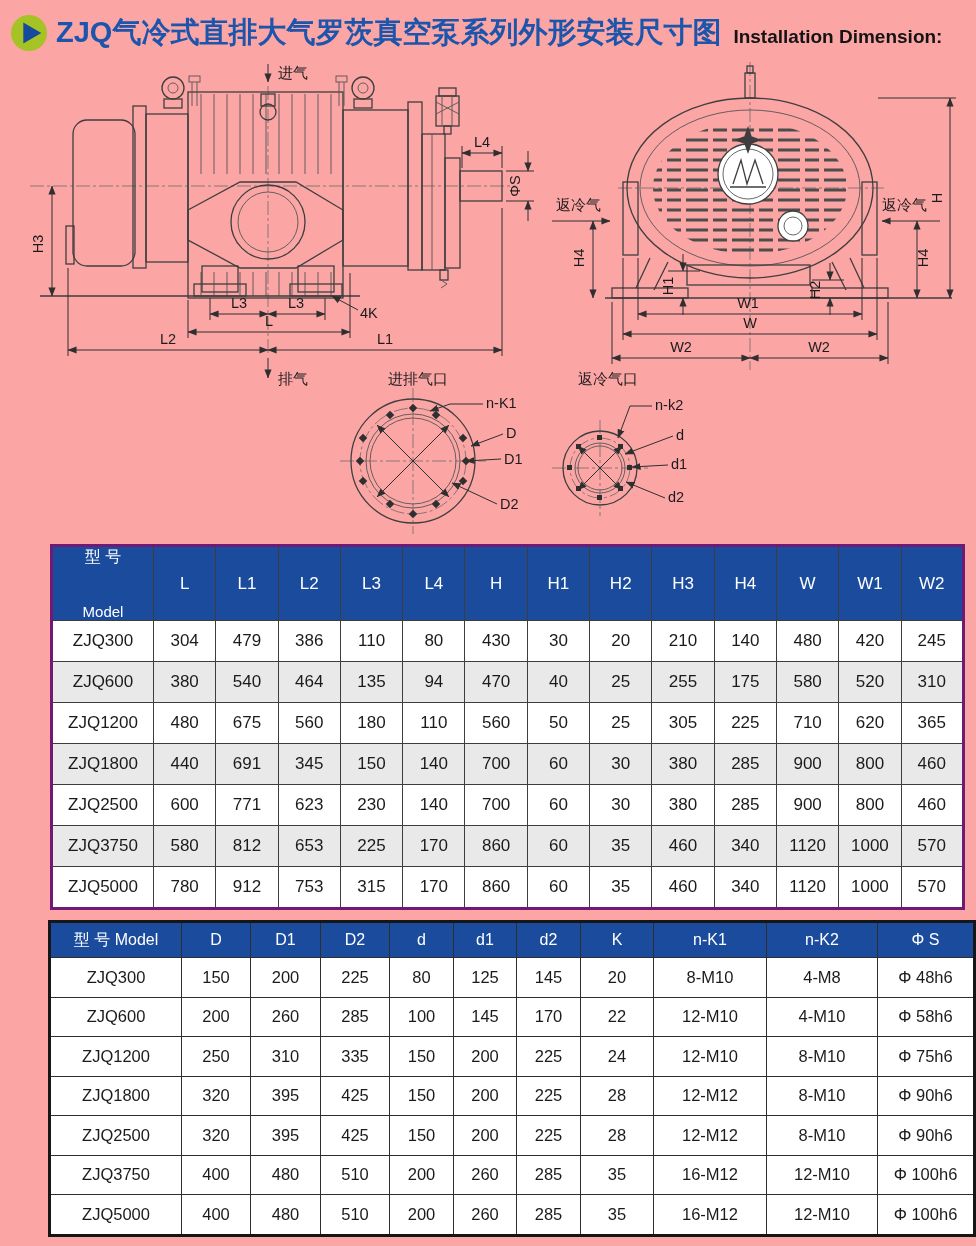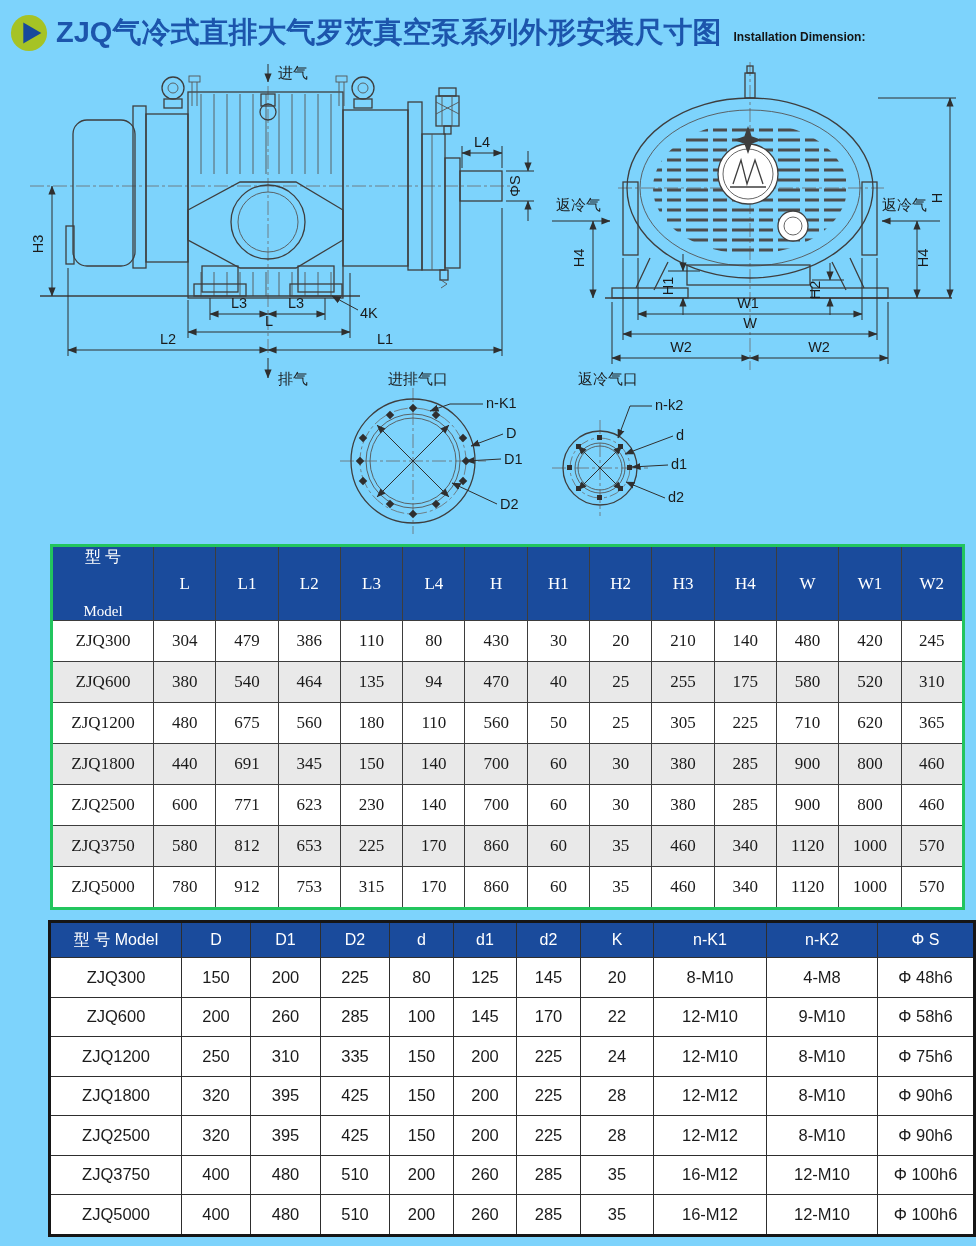--- a/index.html
+++ b/index.html
@@ -1,34 +1,34 @@
 <!DOCTYPE html>
 <html><head>
 <meta charset="utf-8">
 <style>
   html,body{margin:0;padding:0;background:#ffffff;}
   body{font-family:"Liberation Sans",sans-serif;}
-  .page{position:relative;width:976px;height:1246px;background:#7dd3fc;overflow:hidden;}
+  .page{position:relative;width:976px;height:1246px;background:#fca5a5;overflow:hidden;}
   .page-header{display:flex;align-items:center;padding:8px 0 0 10px;height:50px;}
   .play-icon{width:38px;height:38px;flex:0 0 auto;}
   .title{font-size:29px;font-weight:bold;color:#1c55ac;margin:0 0 0 8px;white-space:nowrap;}
-  .subtitle{font-size:12px;font-weight:bold;color:#141414;margin-left:12px;padding-top:8px;white-space:nowrap;}
+  .subtitle{font-size:19px;font-weight:bold;color:#141414;margin-left:12px;padding-top:8px;white-space:nowrap;}
   .drawings{position:relative;width:976px;height:478px;padding-left:16px;}
   .drawings svg{position:absolute;left:0;top:0;}
   svg text{font-family:"Liberation Sans",sans-serif;fill:#1b1b1b;}
   .outline{fill:none;stroke:#3e3e3e;stroke-width:1.3;}
   .thin{fill:none;stroke:#555;stroke-width:0.9;}
   .dim{fill:none;stroke:#2f2f2f;stroke-width:1;}
   .cl{fill:none;stroke:#6a6a6a;stroke-width:0.8;stroke-dasharray:14 3 3 3;}
   .lbl{font-size:14.5px;}
   .cjk{font-size:15px;}
   .grille{stroke:#4d4d4d;stroke-width:3;stroke-dasharray:22 5 14 5;fill:none;}
   .whitefill{fill:#ffffff;stroke:#3e3e3e;stroke-width:1.3;}
   table{border-collapse:collapse;table-layout:fixed;background:#fff;}
-  #table1{width:915px;margin:8px 0 0 50px;border:3px solid #22c55e;font-family:Liberation Serif, serif;}
+  #table1{width:915px;margin:8px 0 0 50px;border:3px solid #701a75;}
   #table2{width:914px;margin:10px 0 0 48px;border:3px solid #161616;}
   #table1 th,#table1 td{border:1.8px solid #3d3d3d;text-align:center;vertical-align:middle;padding:0;overflow:hidden;}
   #table2 th,#table2 td{border:1.8px solid #2e2e2e;text-align:center;vertical-align:middle;padding:0;overflow:hidden;}
   #table1 th{background:#1a4b9c;color:#fff;height:58px;font-weight:400;font-size:17px;}
   #table2 th{background:#1a4b9c;color:#fff;height:34px;font-weight:400;font-size:16px;}
   #table1 td{height:40px;font-size:17px;color:#1b1b1b;}
   #table2 td{height:38.5px;font-size:16.5px;color:#1b1b1b;}
   #table1 tr.alt td{background:#e9e9e9;}
   #table1 .model-col{width:100px;}
   #table2 .model-col{width:130px;}
@@ -470,21 +470,21 @@
         <tr>
           <td class="model-col">ZJQ600</td>
           <td>200</td>
           <td>260</td>
           <td>285</td>
           <td>100</td>
           <td>145</td>
           <td>170</td>
           <td>22</td>
           <td>12-M10</td>
-          <td>9-M10</td>
+          <td>4-M10</td>
           <td>Φ 58h6</td>
         </tr>
         <tr>
           <td class="model-col">ZJQ1200</td>
           <td>250</td>
           <td>310</td>
           <td>335</td>
           <td>150</td>
           <td>200</td>
           <td>225</td>

